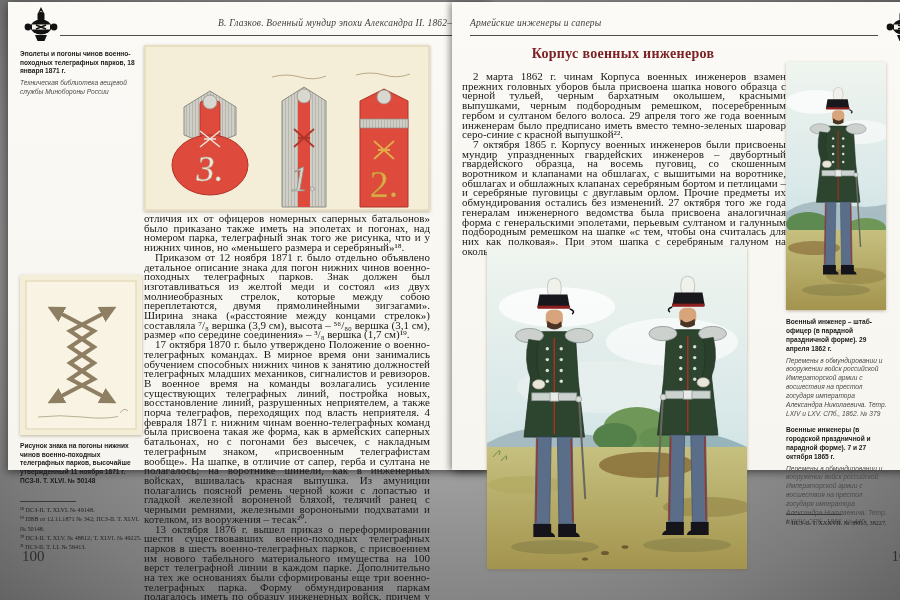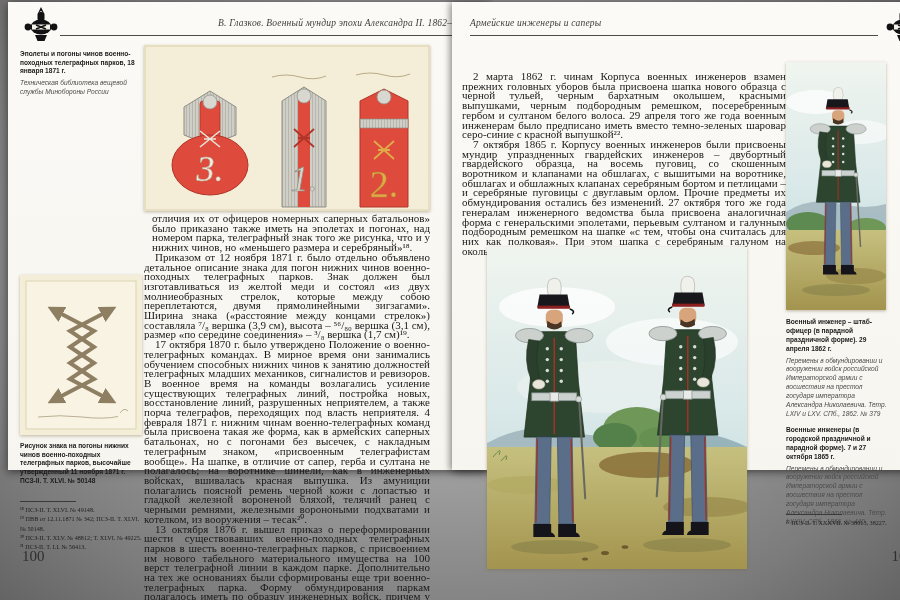--- a/index.html
+++ b/index.html
@@ -21,21 +21,21 @@
   }
   .runrule{height:0;border-top:1px solid #4c4c4c;}
   .logo{width:38px;height:36px;}
   .sidecap{font-family:"Liberation Sans",sans-serif;font-size:6.6px;line-height:1.32;color:#1c1c1c;}
   .sidecap .b{font-weight:bold;}
   .sidecap .i{font-style:italic;font-weight:normal;color:#4a4a4a;display:block;margin-top:3px;}
   .bodycol p{
     margin:0;text-align:justify;font-size:11px;line-height:9.7px;color:#1a1a1a;
     text-indent:11px;
   }
-  .bodycol p.noind{text-indent:0;margin-left:8px;}
+  .bodycol p.noind{text-indent:0;}
   .plate{background:#f4eed9;box-shadow:0 1px 3px rgba(120,105,70,.45);}
   .plate svg{display:block;}
   .fnrule{height:0;border-top:1px solid #3a3a3a;width:56px;}
   .footnotes{font-size:6.2px;line-height:1.5;color:#222;}
   .footnotes div{margin:0;}
   .pagenum{font-size:15px;color:#2e2e2e;}
   .title{
     font-size:14px;font-weight:bold;color:#7c2125;text-align:center;letter-spacing:.3px;
   }
   .figcap{font-family:"Liberation Sans",sans-serif;font-size:6.6px;line-height:1.35;color:#1c1c1c;}
@@ -194,20 +194,21 @@
 </div>
 
 <div class="page" id="page-right">
 
   <div class="runhead abs" style="left:18px;top:16px">Армейские инженеры и саперы</div>
   <div class="runrule abs" style="left:18px;right:54px;top:33px"></div>
   <svg class="logo abs" style="right:10px;top:4px" viewBox="0 0 38 36">
     <use href="#emblem"></use>
   </svg>
 
+  <div class="title abs" style="left:10px;top:44px;width:322px">Корпус военных инженеров</div>
 
   <div class="bodycol abs" style="left:10px;top:70px;width:324px">
     <p>2 марта 1862 г. чинам Корпуса военных инженеров взамен прежних головных уборов была присвоена шапка нового образца с черной тульей, черным бархатным околышем, красными выпушками, черным подбородным ремешком, посеребренным гербом и султаном белого волоса. 29 апреля того же года военным инженерам было предписано иметь вместо темно-зеленых шаровар серо-синие с красной выпушкой²².</p>
     <p>7 октября 1865 г. Корпусу военных инженеров были присвоены мундир упраздненных гвардейских инженеров – двубортный гвардейского образца, на восемь пуговиц, со скошенным воротником и клапанами на обшлагах, с вышитыми на воротнике, обшлагах и обшлажных клапанах серебряным бортом и петлицами – и серебряные пуговицы с двуглавым орлом. Прочие предметы их обмундирования остались без изменений. 27 октября того же года генералам инженерного ведомства была присвоена аналогичная форма с генеральскими эполетами, перьевым султаном и галунным подбородным ремешком на шапке «с тем, чтобы она считалась для них как полковая». При этом шапка с серебряным галуном на околыше и вицмун-</p>
   </div>
 
   <div class="plate abs" style="left:35px;top:245px;width:260px;height:322px">
     <svg width="260" height="322" viewBox="0 0 260 322">
       <rect width="260" height="322" fill="url(#sky)"></rect>
       <ellipse cx="70" cy="60" rx="58" ry="20" fill="#ffffff" opacity=".75"></ellipse>

